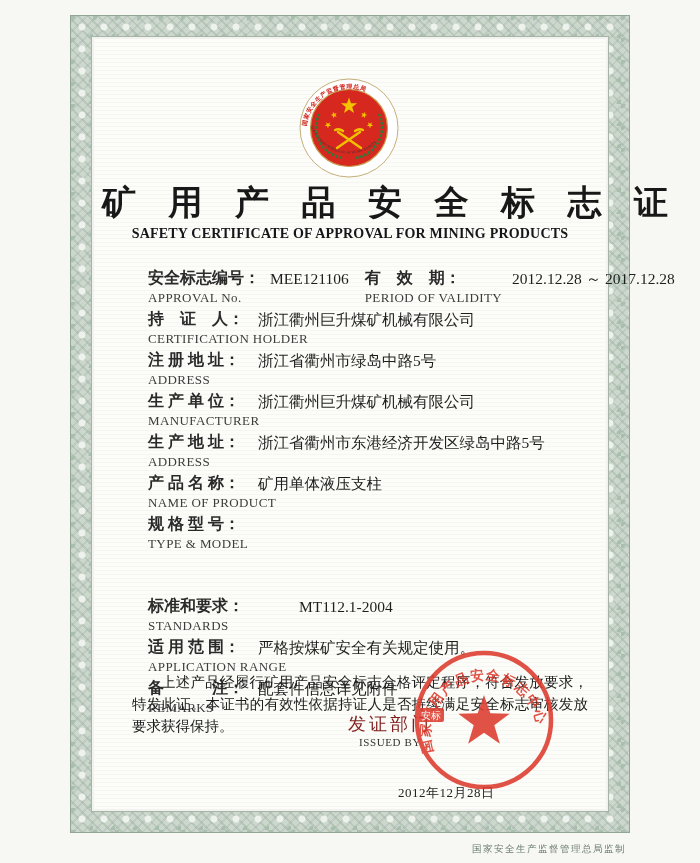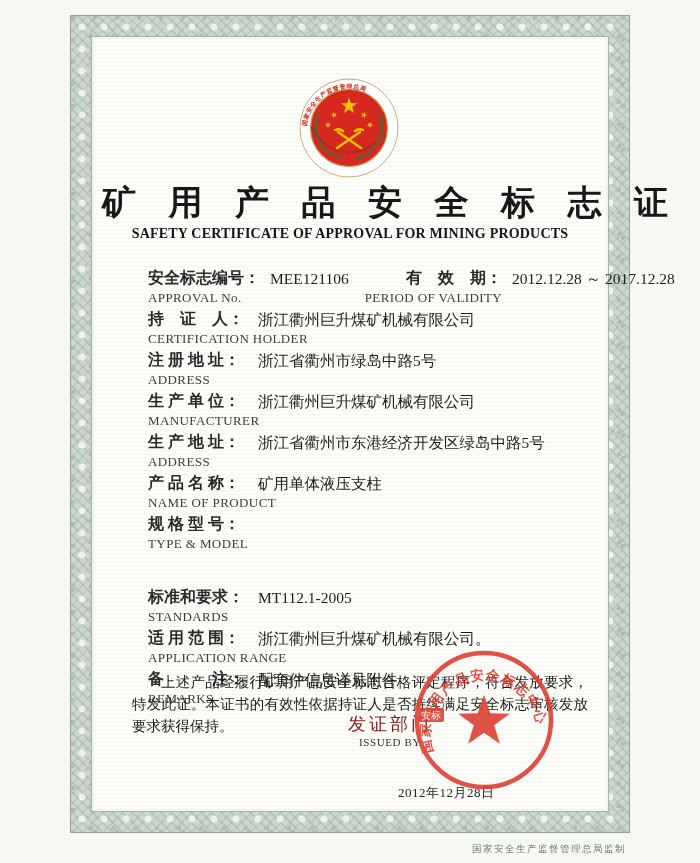--- a/index.html
+++ b/index.html
@@ -41,23 +41,23 @@
     text-align:center;font-size:14px;font-weight:bold;color:#15151a;
     letter-spacing:.2px;white-space:nowrap;
   }
   .fields{position:absolute;left:148px;top:268px;width:448px;}
   .row{display:flex;align-items:flex-start;margin-bottom:3px;}
   .lab{width:100px;flex:0 0 auto;white-space:nowrap;}
   .lab .cn{font-size:16px;font-weight:bold;color:#2a2a2a;line-height:20px;display:block;}
   .lab .en{font-size:13px;color:#3c3c3c;letter-spacing:.4px;line-height:10px;font-family:"Liberation Serif",serif;}
   .val{font-size:15.5px;color:#1e1e1e;margin-left:10px;line-height:20px;padding-top:1px;white-space:nowrap;}
   .row.pair .grp{display:flex;align-items:flex-start;}
-  .row.pair .grp + .grp{margin-left:16px;text-align:right;}
+  .row.pair .grp + .grp{margin-left:16px;}
   .row.pair .grp .lab{width:auto;}
-  .row.gap-top{margin-top:35px;}
+  .row.gap-top{margin-top:44px;gap:41px;}
   .statement{
     position:absolute;left:132px;top:672px;width:456px;
     font-size:14.5px;line-height:1.5;color:#1c1c1c;text-indent:2em;
     text-align:justify;
   }
   .issued{position:absolute;left:330px;top:712px;width:120px;text-align:center;}
   .issued .cn{font-size:18px;letter-spacing:3px;color:#7f1d1d;display:block;line-height:24px;}
   .issued .en{font-size:11px;color:#333;letter-spacing:.6px;display:block;line-height:12px;}
   .issue-date{position:absolute;left:398px;top:784px;font-size:13px;color:#1f1f1f;letter-spacing:.5px;}
   .stamp{position:absolute;left:410px;top:646px;width:148px;height:148px;pointer-events:none;opacity:.88;}
@@ -177,29 +177,29 @@
       <span class="cn">规 格 型 号：</span>
       <span class="en">TYPE &amp; MODEL</span>
     </div>
   </div>
 
   <div class="row gap-top">
     <div class="lab">
       <span class="cn">标准和要求：</span>
       <span class="en">STANDARDS</span>
     </div>
-    <div class="val">MT112.1-2005</div>
+    <div class="val">MT112.1-2004</div>
   </div>
 
   <div class="row">
     <div class="lab">
       <span class="cn">适 用 范 围：</span>
       <span class="en">APPLICATION RANGE</span>
     </div>
-    <div class="val">浙江衢州巨升煤矿机械有限公司。</div>
+    <div class="val">严格按煤矿安全有关规定使用。</div>
   </div>
 
   <div class="row">
     <div class="lab">
       <span class="cn">备　　　注：</span>
       <span class="en">REMARKS</span>
     </div>
     <div class="val">配套件信息详见附件</div>
   </div>
 

